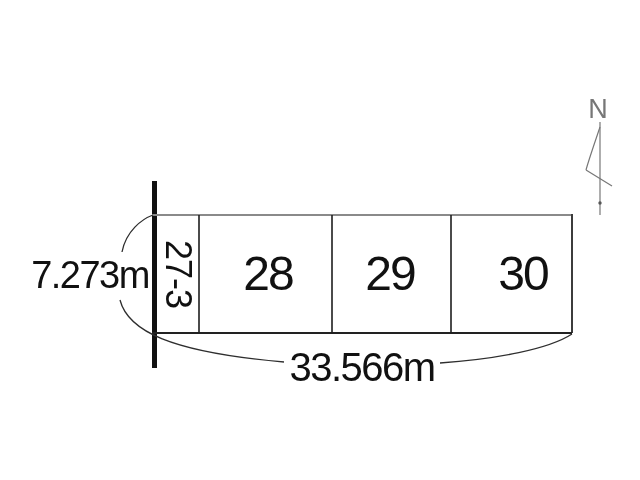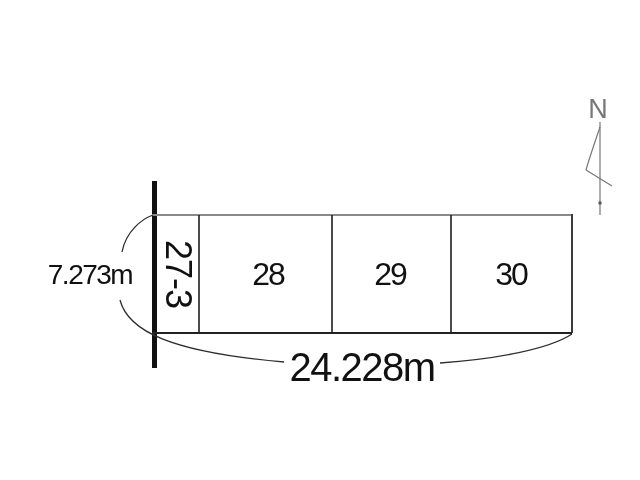--- a/index.html
+++ b/index.html
@@ -33,27 +33,27 @@
   .north-dot  { fill: #555555; }
 
   
   .label {
     position: absolute;
     transform: translate(-50%, -50%);
     color: var(--ink);
     white-space: nowrap;
     line-height: 1;
   }
-  .parcel-num { font-size: 32px; letter-spacing: -2px; }
+  .parcel-num { font-size: 48px; letter-spacing: -2px; }
   .parcel-vert {
     font-size: 36px;
     letter-spacing: -1px;
     transform: translate(-50%, -50%) rotate(90deg);
   }
-  .dim-text-left   { font-size: 28px; letter-spacing: -1.5px; text-align: center; }
+  .dim-text-left   { font-size: 38px; letter-spacing: -1.5px; text-align: center; }
   .dim-text-bottom { font-size: 40px; letter-spacing: -1.5px; }
   .north-n {
     font-size: 27px;
     color: var(--north);
     font-weight: 400;
   }
 </style>
 </head>
 <body>
 
@@ -81,21 +81,21 @@
     <path class="north-line" d="M586 170 L612 186"></path>
     <circle class="north-dot" cx="600" cy="203" r="1.7"></circle>
   </svg>
 
   <div class="label parcel-vert" style="left:178px; top:274px;">27-3</div>
 
   <div class="label parcel-num" style="left:268px; top:274px;">28</div>
 
   <div class="label parcel-num" style="left:390px; top:274px;text-align:right;">29</div>
 
-  <div class="label parcel-num" style="left:511px; top:274px;">30</div>
+  <div class="label parcel-num" style="left:523px; top:274px;">30</div>
 
   <div class="label dim-text-left" style="left:90px; top:275px;">7.273m</div>
 
-  <div class="label dim-text-bottom" style="left:362px; top:367px;">24.228m</div>
+  <div class="label dim-text-bottom" style="left:362px; top:367px;">33.566m</div>
 
   <div class="label north-n" style="left:598px; top:109px;">N</div>
 
 </div>
 
 </body></html>

